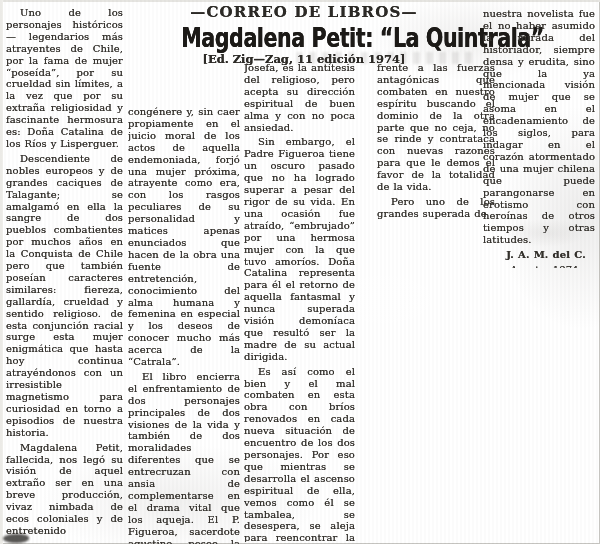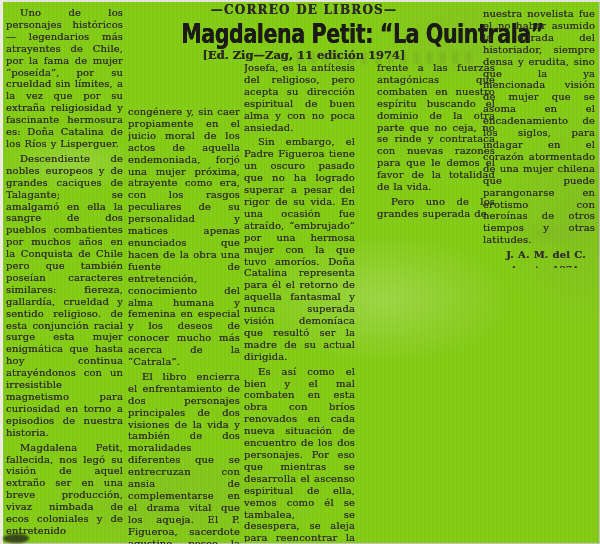--- a/index.html
+++ b/index.html
@@ -3,21 +3,21 @@
 <meta charset="utf-8">
 <style>
   html,body{margin:0;padding:0;}
   body{
     width:600px;height:544px;overflow:hidden;
     background:#b9b8b4;
     font-family:"DejaVu Serif", serif;
   }
   .page{
     position:relative;width:600px;height:544px;
-    background:#84cc16;
+    background:#ffffff;
     color:#34312c;
     box-shadow:inset 3px 0 0 #efeeea, inset 0 2px 0 #e6e5e1, inset -1px -1px 0 #c5c4c0;
     overflow:hidden;
   }
   
   .page::before{
     content:"";position:absolute;inset:0;pointer-events:none;
     background:
       radial-gradient(140px 60px at 78% 7%, rgba(120,115,108,.10), transparent 70%),
       radial-gradient(180px 90px at 64% 55%, rgba(255,255,255,.20), transparent 70%),
@@ -39,21 +39,21 @@
   .col1{left:6px;  top:7px;  width:117px;height:532px;}
   .col2{left:128px;top:62px; width:112px;height:480px;margin-top:44px;}
   .col3{left:244px;top:62px; width:111px;height:480px;}
   .col4{left:377px;top:62px; width:118px;height:480px;}
   .col5{left:483px;top:8px;  width:112px;height:260px;}
   .masthead{
     position:absolute;left:124px;top:3px;width:360px;height:58px;
     text-align:center;
   }
   .kicker{
-    font-size:12px;font-weight:bold;letter-spacing:1.2px;
+    font-size:15px;font-weight:bold;letter-spacing:1.2px;
     color:#2c2a26;text-shadow:0 0 .6px rgba(30,28,25,.9);
   }
   .headline{
     margin:1px 0 0 0;white-space:nowrap;
     font-family:"DejaVu Sans", sans-serif;
     font-size:27px;font-weight:800;color:#1c1a17;
     display:inline-block;transform:scaleX(.76);transform-origin:50% 50%;
     text-shadow:0 0 .7px rgba(20,18,15,.95), .4px .4px 0 rgba(20,18,15,.5);
     letter-spacing:-.5px;
   }

